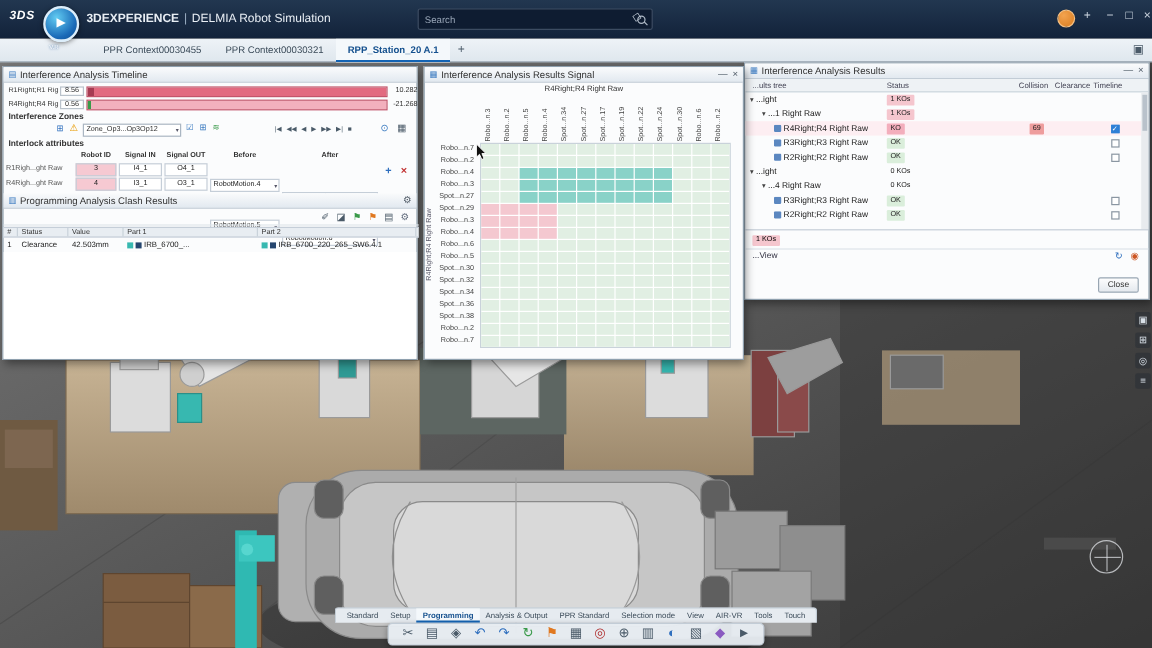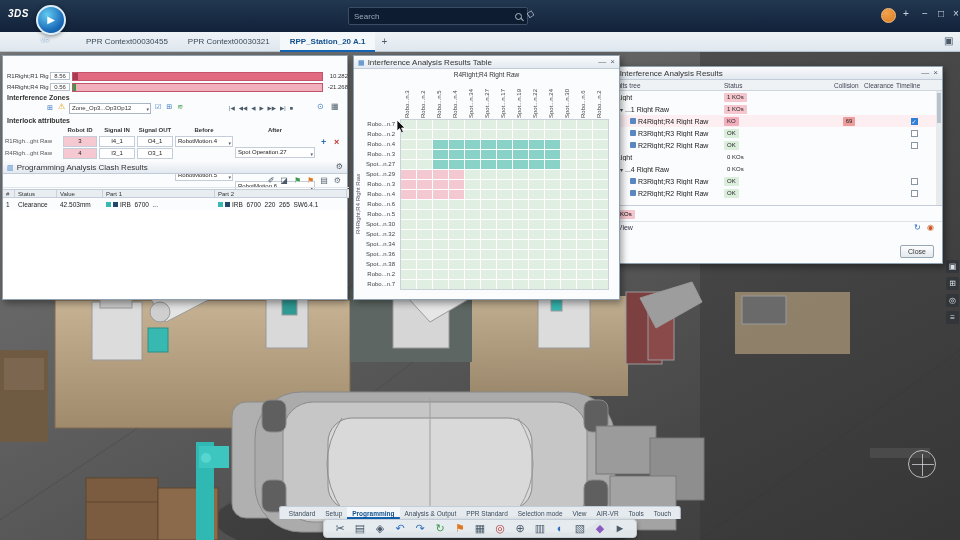--- a/index.html
+++ b/index.html
@@ -11,21 +11,21 @@
   #titlebar{left:0;top:0;width:960px;height:32px;background:linear-gradient(#223750,#12223a);z-index:50;color:#e8eef4;}
   #logo3ds{position:absolute;left:8px;top:8px;font-size:10px;font-weight:bold;font-style:italic;color:#fff;letter-spacing:.5px;}
   #compass-play{position:absolute;left:36px;top:5px;width:30px;height:30px;border-radius:50%;
     background:radial-gradient(circle at 35% 30%,#62ccf2,#1a6ab8 65%,#0d4a8c);border:2px solid #dceefb;
     box-shadow:0 1px 4px rgba(0,0,0,.5);z-index:60;display:flex;align-items:center;justify-content:center;}
   #compass-play .play{color:#fff;font-size:10px;line-height:1;}
   #compass-version{position:absolute;left:41px;top:37px;font-size:5px;color:#ffffff;z-index:61;text-shadow:0 0 2px #0d4a8c;}
   #brand{position:absolute;left:72px;top:10px;font-size:10px;white-space:nowrap;}
   #brand .b{font-weight:bold;}
   #brand .d{color:#9fb2c6;padding:0 4px;}
-  #searchbox{position:absolute;left:348px;top:7px;width:180px;height:18px;background:#0e1c31;border:1px solid #3c4c62;border-radius:2px;display:flex;align-items:center;padding:0 5px;}
+  #searchbox{position:absolute;left:348px;top:7px;width:196px;height:18px;background:#0e1c31;border:1px solid #3c4c62;border-radius:2px;display:flex;align-items:center;padding:0 5px;}
   #searchbox input{flex:1;background:transparent;border:none;outline:none;color:#dfe8f1;font-size:8px;}
   #searchbox input::placeholder{color:#9aa7b8;}
   .mag{width:7px;height:7px;border:1.4px solid #aeb9c6;border-radius:50%;position:relative;flex:none;}
   .mag::after{content:"";position:absolute;width:4px;height:1.4px;background:#aeb9c6;transform:rotate(45deg);right:-3px;bottom:-2px;}
   #tagicon{position:absolute;left:527px;top:8px;font-size:10px;color:#c8d2dd;transform:rotate(12deg);}
   #avatar{position:absolute;left:881px;top:8px;width:15px;height:15px;border-radius:50%;background:radial-gradient(circle at 35% 30%,#f3a34f,#d97c1f);border:1px solid #f6c083;}
   .winbtn{position:absolute;top:8px;font-size:10px;color:#cfd8e2;width:14px;text-align:center;cursor:default;}
 
   
   #tabbar{left:0;top:32px;width:960px;height:20px;background:linear-gradient(#eef3f7,#dfe7ee);border-bottom:1px solid #b5c2cf;z-index:40;}
@@ -80,21 +80,21 @@
   #matrix-panel{left:353px;top:55px;width:267px;height:245px;z-index:35;}
   #mx-sub{position:absolute;left:0;top:15px;width:100%;text-align:center;font-size:6.5px;color:#333;}
   #mx-side{position:absolute;left:1px;top:64px;height:168px;writing-mode:vertical-rl;transform:rotate(180deg);font-size:6px;color:#556;text-align:center;}
   #mx-cols{position:absolute;left:46px;top:23px;display:grid;grid-template-columns:repeat(13,15px);gap:1px;height:39px;}
   .mx-col-label{writing-mode:vertical-rl;transform:rotate(180deg);font-size:6px;color:#444;height:39px;line-height:15px;overflow:hidden;white-space:nowrap;}
   #mx-rows{position:absolute;left:6px;top:63px;width:38px;}
   .mx-row-label{height:10px;line-height:10px;font-size:6px;color:#444;text-align:right;padding-right:3px;white-space:nowrap;overflow:hidden;}
   #mx-grid{position:absolute;left:46px;top:63px;display:grid;grid-template-columns:repeat(13,15px);grid-auto-rows:9px;gap:1px;background:#fff;border:1px solid #c9d2da;}
 
   
-  #results-panel{left:605px;top:52px;width:338px;height:198px;z-index:25;margin-top:14px;}
+  #results-panel{left:620px;top:52px;width:338px;height:198px;z-index:25;}
   #res-head{position:absolute;left:0;top:13px;width:336px;height:11px;background:#eef2f5;border-bottom:1px solid #cdd6de;display:flex;font-size:6.5px;color:#445;align-items:center;}
   #res-head div{white-space:nowrap;overflow:hidden;}
   .rc-tree{width:118px;padding-left:6px;}.rc-st{width:110px;}.rc-co{width:30px;}.rc-cl{width:32px;}.rc-tl{width:36px;}
   #res-rows{position:absolute;left:0;top:24px;width:330px;}
   .res-row{height:12px;display:flex;align-items:center;font-size:7px;color:#222;}
   .res-row.sel{background:#fdeef2;}
   .res-label{width:118px;display:flex;align-items:center;gap:2px;white-space:nowrap;overflow:hidden;}
   .tw{font-size:6px;color:#444;}
   .leaf-ic{width:6px;height:6px;background:#5b87c0;border-radius:1px;flex:none;}
   .res-st{width:110px;}.res-col{width:30px;text-align:center;}.res-clr{width:32px;}.res-tl{width:36px;display:flex;justify-content:center;}
@@ -203,20 +203,23 @@
   <div id="vp-tools" class="abs">
       <div class="vp-btn">▣</div>
       <div class="vp-btn">⊞</div>
       <div class="vp-btn">◎</div>
       <div class="vp-btn">≡</div>
     </div>
   <div id="vp-compass" class="abs"></div>
 
   <div id="titlebar" class="abs">
     <span id="logo3ds">3DS</span>
+    <div id="brand">
+      <span class="b">3DEXPERIENCE</span><span class="d">|</span><span>DELMIA Robot Simulation</span>
+    </div>
     <div id="searchbox">
       <input placeholder="Search" style="">
       <span class="mag"></span>
     </div>
     <span id="tagicon">◇</span>
     <div id="avatar"></div>
     <span class="winbtn" style="left:899px;">+</span>
     <span class="winbtn" style="left:918px;">−</span>
     <span class="winbtn" style="left:934px;">□</span>
     <span class="winbtn" style="left:949px;">×</span>
@@ -230,20 +233,24 @@
     <div id="doc-tabs">
         <div class="doc-tab">PPR Context00030455</div>
         <div class="doc-tab">PPR Context00030321</div>
         <div class="doc-tab active">RPP_Station_20 A.1</div>
         <div class="doc-tab-add">+</div>
       </div>
     <span id="fullscreen">▣</span>
   </div>
 
   <div id="left-stack" class="abs panel">
+    <div class="sec-header">
+      <span class="pic">▤</span>
+      <span>Interference Analysis Timeline</span>
+    </div>
 
     <span class="trk-label" style="top:17px;">R1Right;R1 Rig</span>
     <span class="trk-badge" style="top:16px;">8.56</span>
     <div class="trk-bar" style="top:16px;background:linear-gradient(90deg,#a63b52 0 5px,#e26a80 5px);"></div>
     <span class="trk-end" style="top:17px;">10.282</span>
 
     <span class="trk-label" style="top:28px;">R4Right;R4 Rig</span>
     <span class="trk-badge" style="top:27px;">0.56</span>
     <div class="trk-bar" style="top:27px;background:linear-gradient(90deg,#3a9a4a 0 3px,#f2b0bd 3px);"></div>
     <span class="trk-end" style="top:28px;">-21.268</span>
@@ -329,21 +336,21 @@
           <span class="part-ic2"></span>
           <span>IRB_6700_220_265_SW6.4.1</span>
         </div>
     </div>
     <div id="clash-body"></div>
   </div>
 
   <div id="matrix-panel" class="abs panel">
     <div class="sec-header">
       <span class="pic">▦</span>
-      <span>Interference Analysis Results Table</span>
+      <span>Interference Analysis Results Signal</span>
       <span class="hsp">
         <span class="hbtn">—</span>
         <span class="hbtn">×</span>
       </span>
     </div>
     <div id="mx-sub">R4Right;R4 Right Raw</div>
     <div id="mx-side">R4Right;R4 Right Raw</div>
     <div id="mx-cols">
         <div class="mx-col-label">Robo...n.3</div>
         <div class="mx-col-label">Robo...n.2</div>

